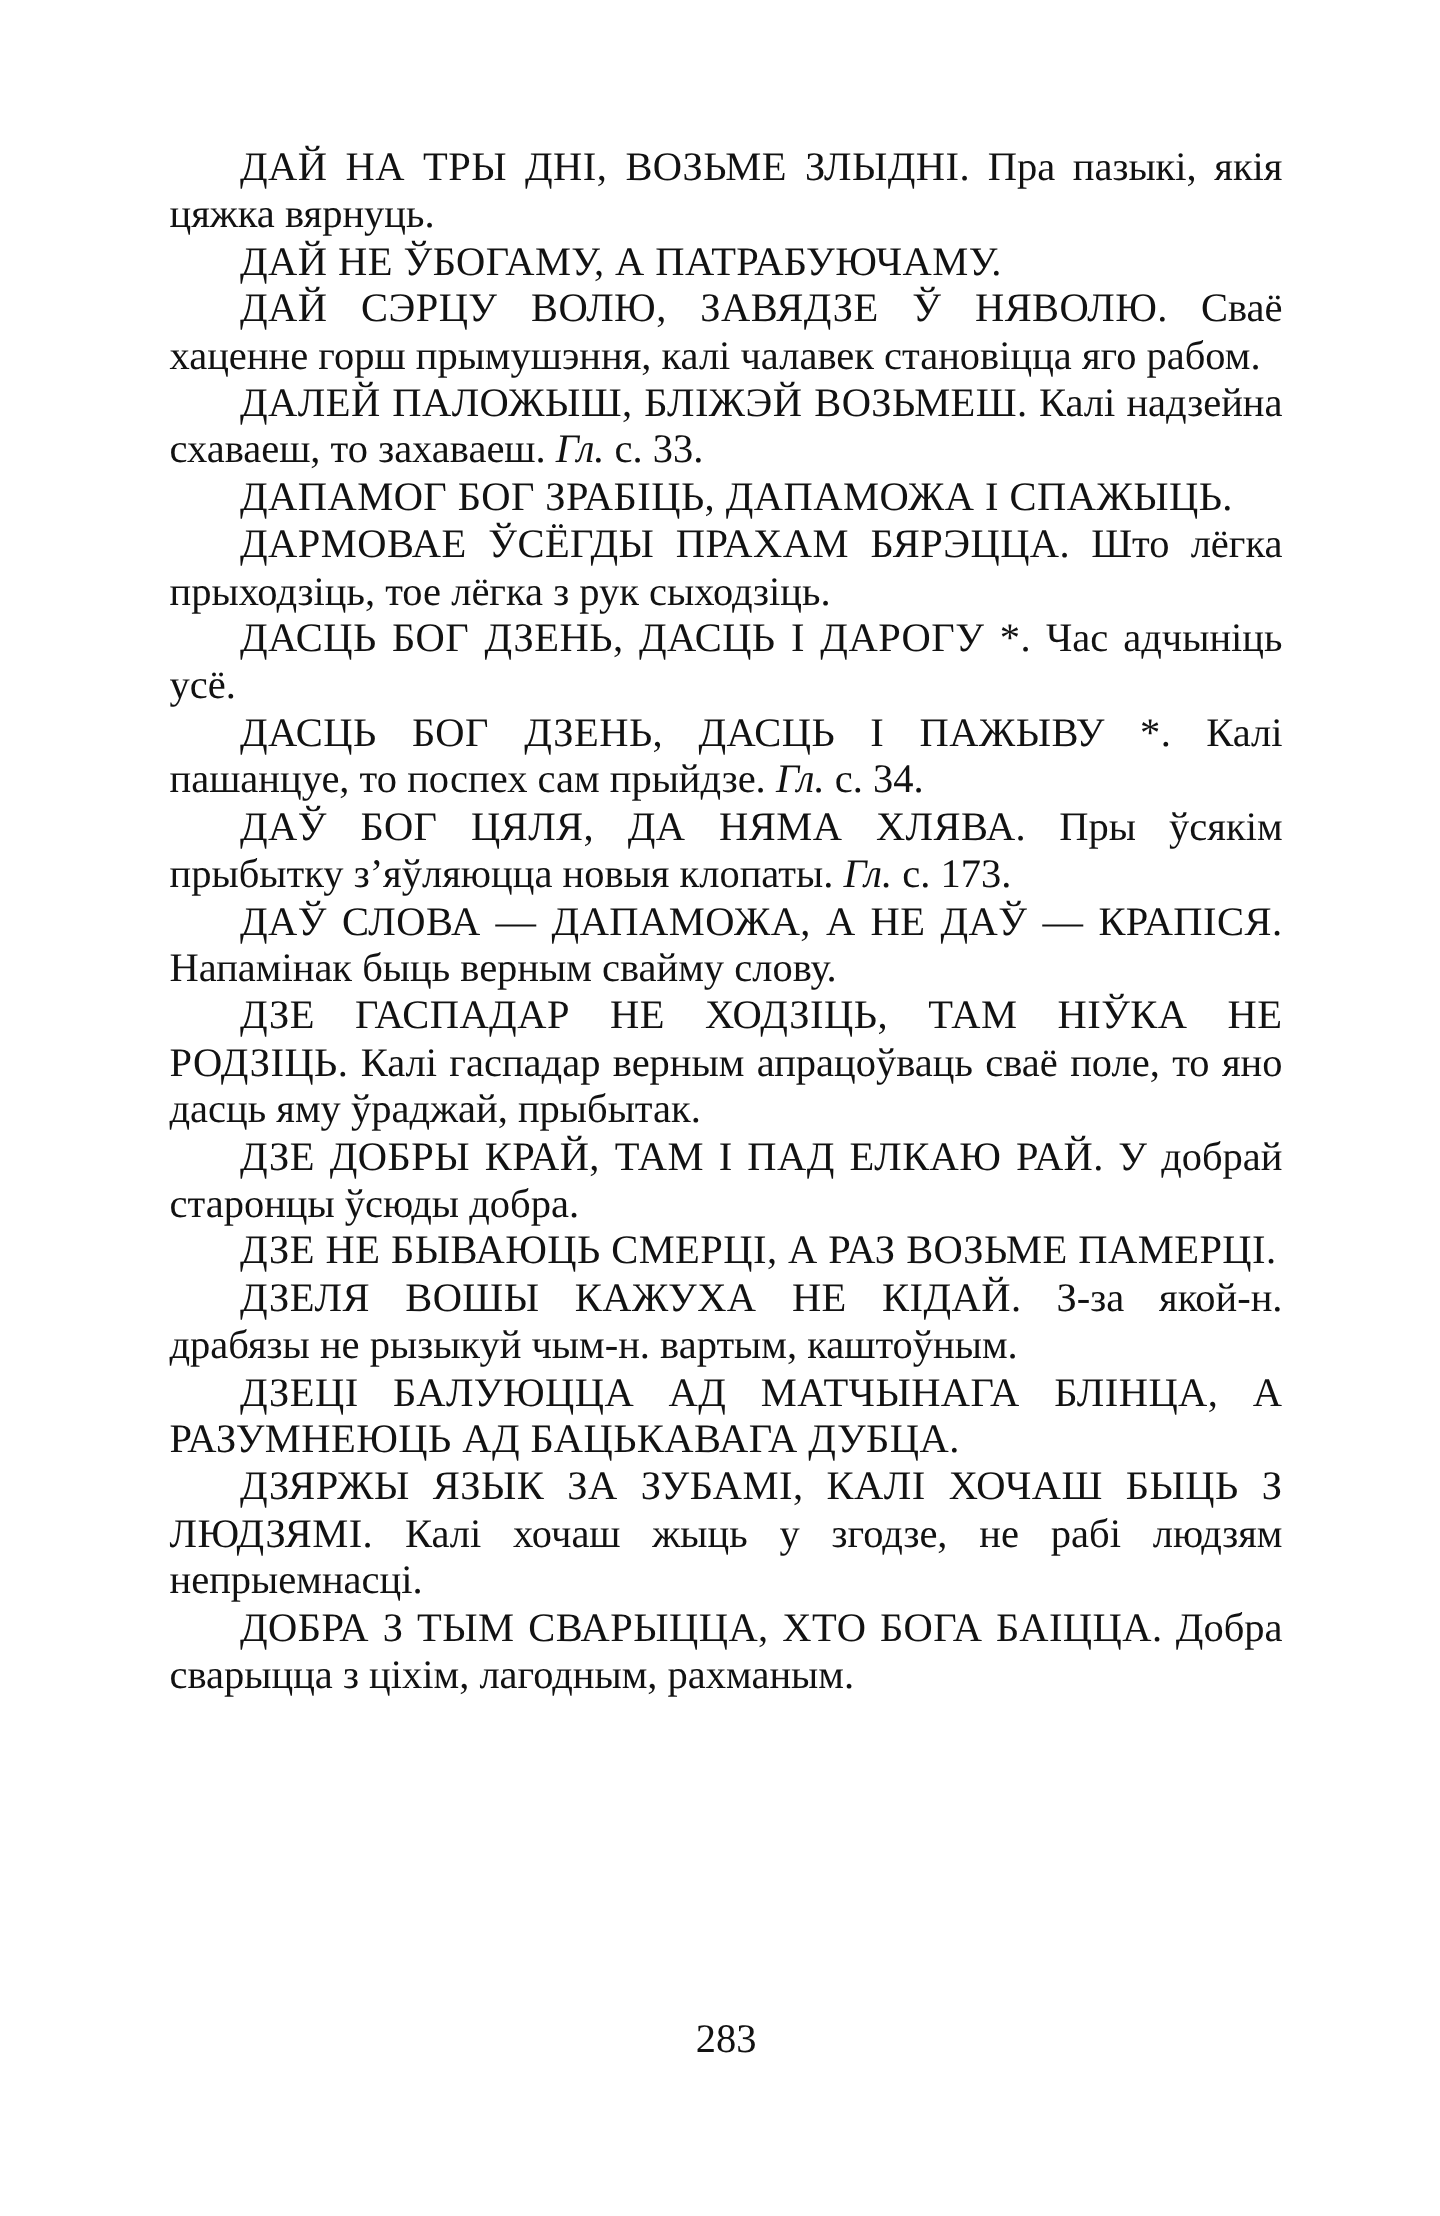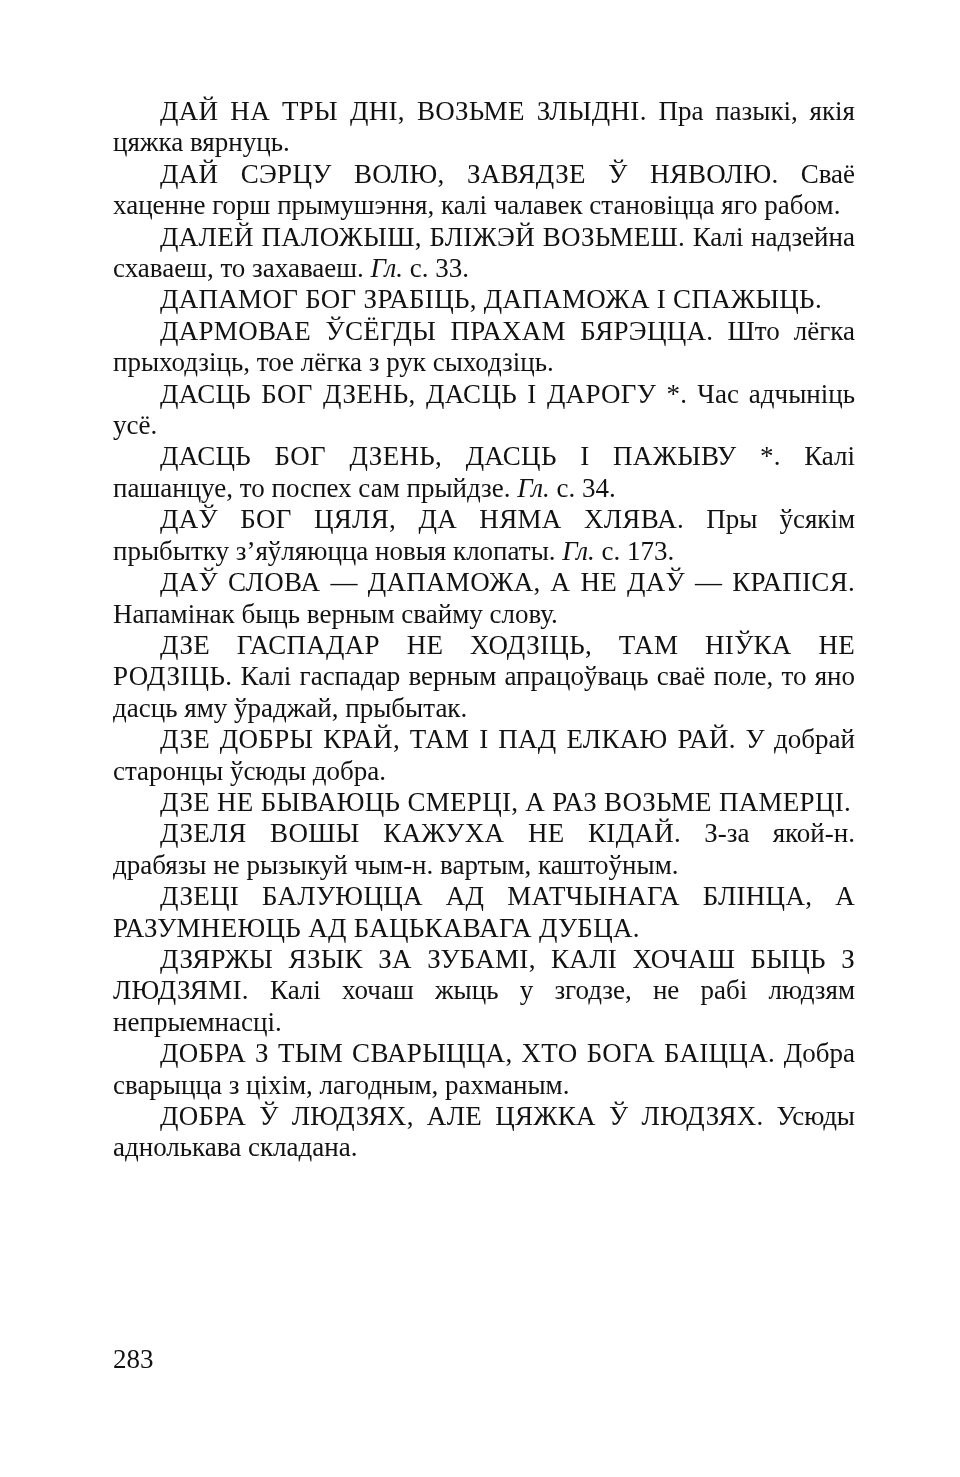--- a/index.html
+++ b/index.html
@@ -31,41 +31,41 @@
     letter-spacing: 0.3px;
   }
   .ref .see {
     font-style: italic;
   }
   .page-number {
     position: absolute;
     left: 113px;
     top: 1343px;
     width: 742px;
-    text-align: left;
+    text-align: center;
     font-size: 27px;
     line-height: 32px;
   }
 </style>
 </head>
 <body>
 
 <div class="text-block" id="entries">
     <p class="entry"><span class="hw">ДАЙ НА ТРЫ ДНІ, ВОЗЬМЕ ЗЛЫДНІ.</span> <span class="def">Пра пазыкі, якія цяжка вярнуць.</span> </p>
+    <p class="entry"><span class="hw">ДАЙ НЕ ЎБОГАМУ, А ПАТРАБУЮЧАМУ.</span>  </p>
     <p class="entry"><span class="hw">ДАЙ СЭРЦУ ВОЛЮ, ЗАВЯДЗЕ Ў НЯВОЛЮ.</span> <span class="def">Сваё хаценне горш прымушэння, калі чалавек становіцца яго рабом.</span> </p>
     <p class="entry"><span class="hw">ДАЛЕЙ ПАЛОЖЫШ, БЛІЖЭЙ ВОЗЬМЕШ.</span> <span class="def">Калі надзейна схаваеш, то захаваеш.</span> <span class="ref"><span class="see">Гл.</span> <span class="refpage">с. 33.</span></span></p>
     <p class="entry"><span class="hw">ДАПАМОГ БОГ ЗРАБІЦЬ, ДАПАМОЖА І СПАЖЫЦЬ.</span>  </p>
     <p class="entry"><span class="hw">ДАРМОВАЕ ЎСЁГДЫ ПРАХАМ БЯРЭЦЦА.</span> <span class="def">Што лёгка прыходзіць, тое лёгка з рук сыходзіць.</span> </p>
     <p class="entry"><span class="hw">ДАСЦЬ БОГ ДЗЕНЬ, ДАСЦЬ І ДАРОГУ *.</span> <span class="def">Час адчыніць усё.</span> </p>
     <p class="entry"><span class="hw">ДАСЦЬ БОГ ДЗЕНЬ, ДАСЦЬ І ПАЖЫВУ *.</span> <span class="def">Калі пашанцуе, то поспех сам прыйдзе.</span> <span class="ref"><span class="see">Гл.</span> <span class="refpage">с. 34.</span></span></p>
     <p class="entry"><span class="hw">ДАЎ БОГ ЦЯЛЯ, ДА НЯМА ХЛЯВА.</span> <span class="def">Пры ўсякім прыбытку з’яўляюцца новыя клопаты.</span> <span class="ref"><span class="see">Гл.</span> <span class="refpage">с. 173.</span></span></p>
     <p class="entry"><span class="hw">ДАЎ СЛОВА — ДАПАМОЖА, А НЕ ДАЎ — КРАПІСЯ.</span> <span class="def">Напамінак быць верным свайму слову.</span> </p>
     <p class="entry"><span class="hw">ДЗЕ ГАСПАДАР НЕ ХОДЗІЦЬ, ТАМ НІЎКА НЕ РОДЗІЦЬ.</span> <span class="def">Калі гаспадар верным апрацоўваць сваё поле, то яно дасць яму ўраджай, прыбытак.</span> </p>
     <p class="entry"><span class="hw">ДЗЕ ДОБРЫ КРАЙ, ТАМ І ПАД ЕЛКАЮ РАЙ.</span> <span class="def">У добрай старонцы ўсюды добра.</span> </p>
     <p class="entry"><span class="hw">ДЗЕ НЕ БЫВАЮЦЬ СМЕРЦІ, А РАЗ ВОЗЬМЕ ПАМЕРЦІ.</span>  </p>
     <p class="entry"><span class="hw">ДЗЕЛЯ ВОШЫ КАЖУХА НЕ КІДАЙ.</span> <span class="def">З-за якой-н. драбязы не рызыкуй чым-н. вартым, каштоўным.</span> </p>
     <p class="entry"><span class="hw">ДЗЕЦІ БАЛУЮЦЦА АД МАТЧЫНАГА БЛІНЦА, А РАЗУМНЕЮЦЬ АД БАЦЬКАВАГА ДУБЦА.</span>  </p>
     <p class="entry"><span class="hw">ДЗЯРЖЫ ЯЗЫК ЗА ЗУБАМІ, КАЛІ ХОЧАШ БЫЦЬ З ЛЮДЗЯМІ.</span> <span class="def">Калі хочаш жыць у згодзе, не рабі людзям непрыемнасці.</span> </p>
     <p class="entry"><span class="hw">ДОБРА З ТЫМ СВАРЫЦЦА, ХТО БОГА БАІЦЦА.</span> <span class="def">Добра сварыцца з ціхім, лагодным, рахманым.</span> </p>
-    <p class="entry"><span class="hw">ДОБРА Ў ЛЮДЗЯХ, АЛЕ ЦЯЖКА Ў ЛЮДЗЯХ.</span> <span class="def">Усюды аднолькава складана.</span> </p>
   </div>
 
 <div class="page-number">283</div>
 
 </body></html>

